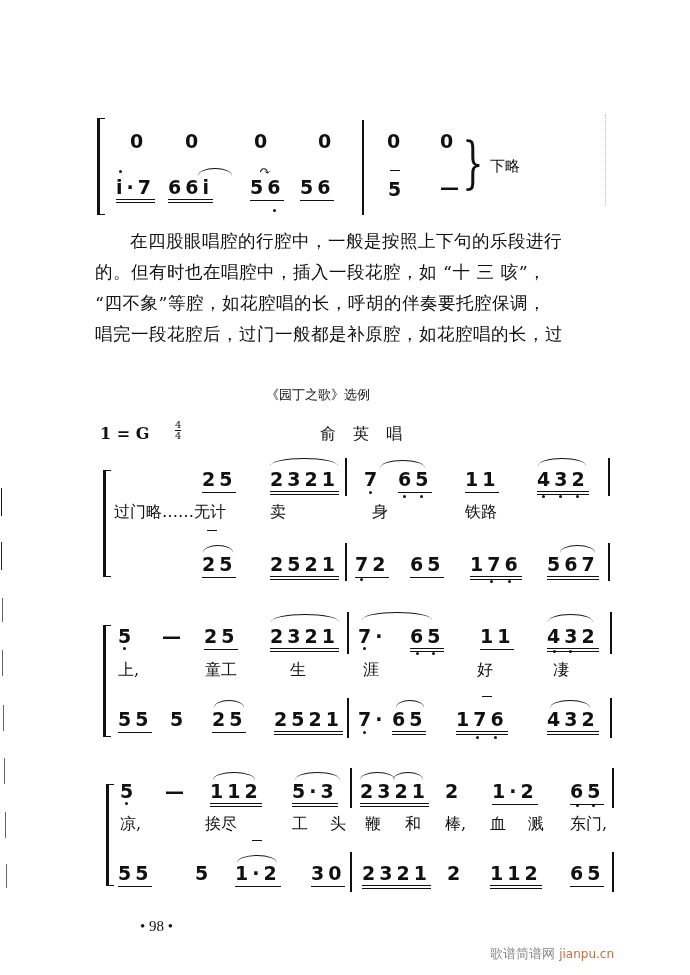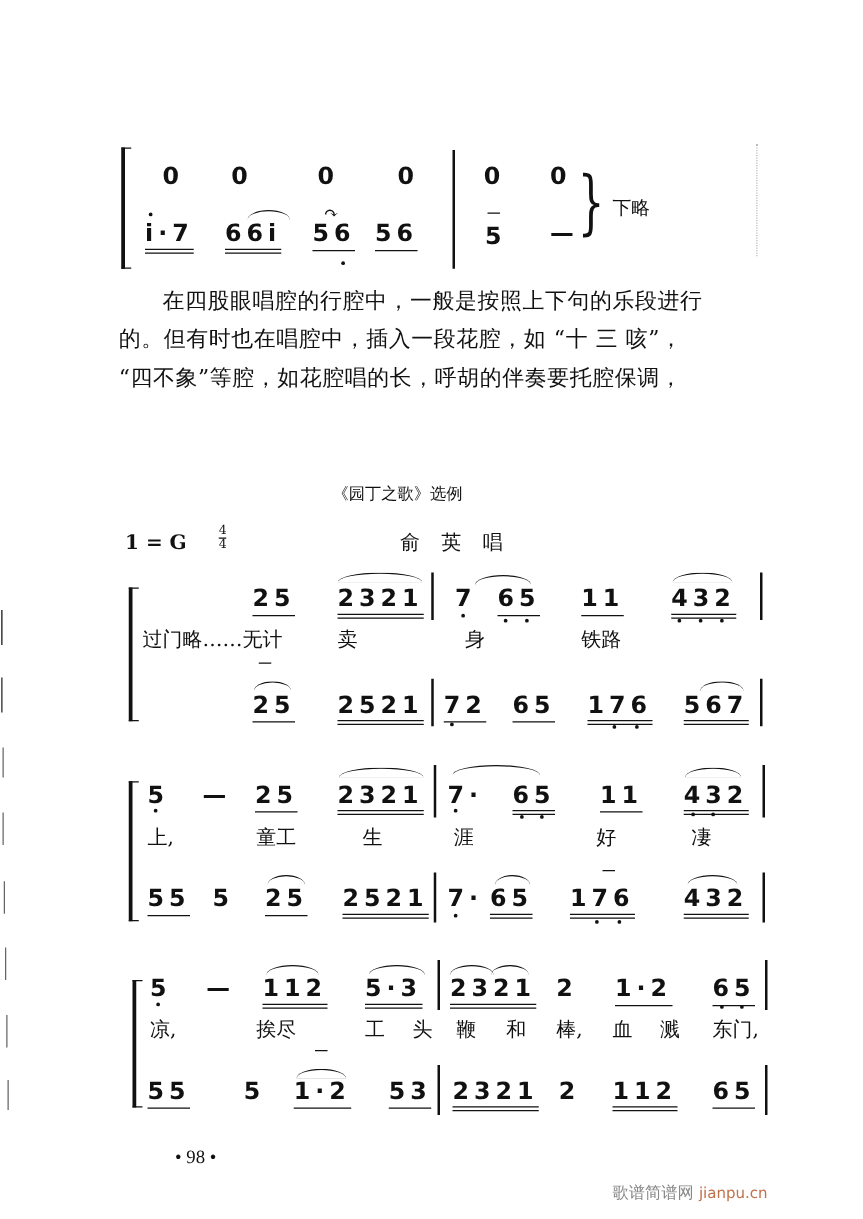--- a/index.html
+++ b/index.html
@@ -28,39 +28,40 @@
   <div class="abs num" style="left:185px; top:130px;">0</div>
   <div class="abs num" style="left:254px; top:130px;">0</div>
   <div class="abs num" style="left:318px; top:130px;">0</div>
   <div class="bar" style="left:362px; top:120px; height:95px;"></div>
   <div class="abs num" style="left:387px; top:130px;">0</div>
   <div class="abs num" style="left:440px; top:130px;">0</div>
 
   <div class="dot" style="left:119px; top:170px;"></div>
   <div class="abs num ul2" style="left:116px; top:176px;">i·7</div>
   <div class="slur" style="left:198px; top:168px; width:34px;"></div>
-  <div class="abs num ul2" style="left:180px; top:176px;">66i</div>
+  <div class="abs num ul2" style="left:168px; top:176px;">66i</div>
   <div class="abs" style="left:259px; top:163px; font-size:14px;">↷</div>
   <div class="abs num ul1" style="left:250px; top:176px;">56</div>
   <div class="dot" style="left:273px; top:209px;"></div>
   <div class="abs num ul1" style="left:300px; top:176px;">56</div>
   <div class="abs" style="left:390px; top:170px; width:10px; border-top:1.5px solid #111;"></div>
   <div class="abs num" style="left:388px; top:178px;">5</div>
   <div class="abs num" style="left:440px; top:176px;">—</div>
 
   <div class="abs" style="left:455px; top:135px; font-size:56px; line-height:56px; font-family:'DejaVu Serif',serif; transform:scaleX(0.6);">}</div>
   <div class="abs lyric" style="left:490px; top:157px; font-size:15px;">下略</div>
 
   <div class="abs" style="left:605px; top:115px; width:1px; height:90px; border-left:1px dotted #bbb;"></div>
 </div>
 
 <div class="abs para" style="left:95px; top:226px; width:520px;">
   <div style="padding-left:35px;">在四股眼唱腔的行腔中，一般是按照上下句的乐段进行</div>
   <div>的。但有时也在唱腔中，插入一段花腔，如 “十 三 咳”，</div>
   <div>“四不象”等腔，如花腔唱的长，呼胡的伴奏要托腔保调，</div>
+  <div>唱完一段花腔后，过门一般都是补原腔，如花腔唱的长，过</div>
 </div>
 
 <div class="abs" style="left:266px; top:386px; font-size:13px;text-align:right;">《园丁之歌》选例</div>
 <div class="abs" style="left:100px; top:424px; font-size:16px; font-weight:bold;">1 = G</div>
 <div class="abs" style="left:175px; top:420px; font-size:10px; line-height:10px; text-align:center;">
   <div style="border-bottom:1px solid #111;">4</div>
     <div>4</div>
 </div>
 <div class="abs" style="left:320px; top:424px; font-size:16px; letter-spacing:6px;">俞 英 唱</div>
 
@@ -182,21 +183,21 @@
   <div class="abs lyric" style="left:445px; top:814px;">棒,</div>
   <div class="abs lyric" style="left:490px; top:814px;">血</div>
   <div class="abs lyric" style="left:528px; top:814px;">溅</div>
   <div class="abs lyric" style="left:570px; top:814px;">东门,</div>
 
   <div class="abs" style="left:252px; top:840px; width:10px; border-top:1.5px solid #111;"></div>
   <div class="abs num ul1" style="left:118px; top:862px;">55</div>
   <div class="abs num" style="left:195px; top:862px;">5</div>
   <div class="slur" style="left:237px; top:855px; width:40px;"></div>
   <div class="abs num ul1" style="left:235px; top:862px;">1·2</div>
-  <div class="abs num ul1" style="left:311px; top:862px;">53</div>
+  <div class="abs num ul1" style="left:311px; top:862px;">30</div>
   <div class="bar" style="left:350px; top:852px; height:40px;"></div>
   <div class="abs num ul2" style="left:362px; top:862px;">2321</div>
   <div class="abs num" style="left:447px; top:862px;">2</div>
   <div class="abs num ul2" style="left:490px; top:862px;">112</div>
   <div class="abs num ul1" style="left:570px; top:862px;">65</div>
   <div class="bar" style="left:612px; top:852px; height:40px;"></div>
 </div>
 
 <div class="margin-line" style="left:1px; top:488px; height:28px; background:#111;"></div>
 <div class="margin-line" style="left:1px; top:542px; height:28px; background:#222;"></div>

